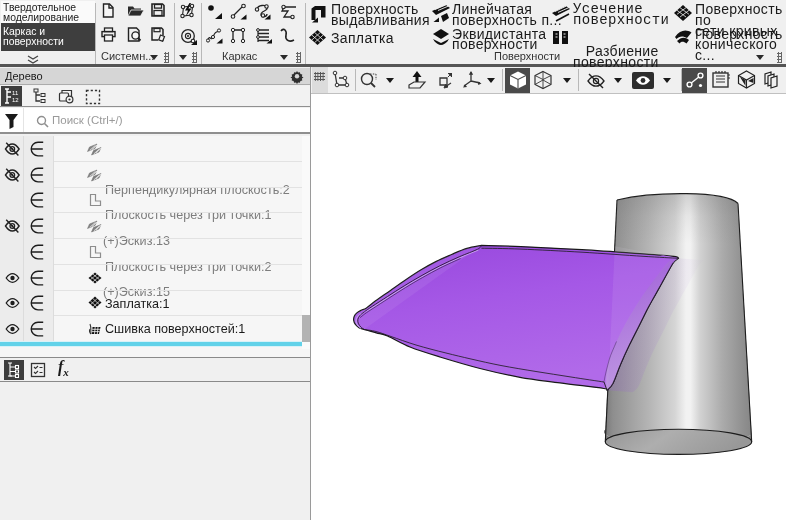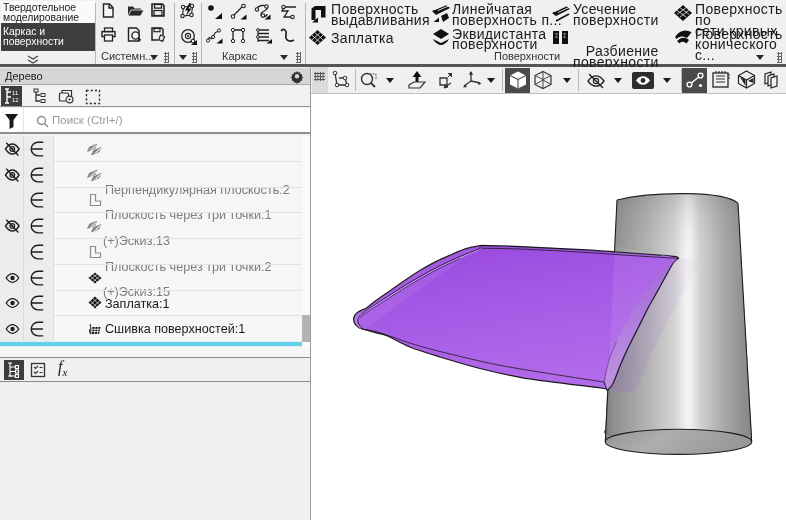--- a/index.html
+++ b/index.html
@@ -236,21 +236,21 @@
       </svg>
     <svg class="ic" style="left:673px;top:28px" width="20" height="19" viewBox="0 0 20 19">
       <path d="M2 9C7 2 13 1 18.5 4.5L14 10C10 7.5 6 8 3.5 11z" fill="#111"></path>
       <path d="M4 13c4-4 8-4.5 12-1l-2.5 3.5c-3-2.5-5.5-2-7 0z" fill="#111"></path>
       </svg>
 
     <div class="ribtext" style="left:331px;top:4px;">Поверхность<br>выдавливания</div>
     <div class="ribtext" style="left:331px;top:33px;">Заплатка</div>
     <div class="ribtext" style="left:452px;top:4px;">Линейчатая<br>поверхность п...</div>
     <div class="ribtext" style="left:452px;top:28.5px;">Эквидистанта<br>поверхности</div>
-    <div class="ribtext" style="left:573px;top:4px;">Усечение<br>поверхности</div>
+    <div class="ribtext" style="left:573px;top:4px;font-family:Liberation Mono, monospace;">Усечение<br>поверхности</div>
     <div class="ribtext" style="left:573px;top:46px;text-align:right;">Разбиение<br>поверхности</div>
     <div class="ribtext" style="left:695px;top:4px;">Поверхность по<br>сети кривых</div>
     <div class="ribtext" style="left:695px;top:28.5px;">Поверхность<br>конического с...</div>
   </div>
 
   <div class="abs lpanel">
     <div class="phead">Дерево
       <svg style="position:absolute;right:6px;top:2px" width="14" height="14" viewBox="0 0 14 14">
         <path d="M7 2.2l1 1.6 1.9-.4.5 1.9 1.9.5-.4 1.9 1.6 1-1.6 1 .4 1.9-1.9.5-.5 1.9-1.9-.4-1 1.6-1-1.6-1.9.4-.5-1.9-1.9-.5.4-1.9L.5 8.7l1.6-1-.4-1.9 1.9-.5.5-1.9 1.9.4z" fill="#2f2f2f" transform="translate(0,-1.2)"></path>
         <circle cx="7" cy="7.5" r="2.2" fill="#d6d6d6" transform="translate(0,-1.2)"></circle>
@@ -389,21 +389,21 @@
           </svg>
           <div class="ttext black">Сшивка поверхностей:1</div>
       </div>
     </div>
 
     <div style="position:absolute;left:0;top:274px;width:310px;height:6px;background:linear-gradient(#d8f2f8 0 1px, #62d2e9 1px 5px, #d8f2f8 5px);"></div>
 
     <div style="position:absolute;left:302px;top:69px;width:8px;height:213px;background:#fafafa;"></div>
     <div style="position:absolute;left:302px;top:248px;width:8px;height:27px;background:#b3b3b3;"></div>
 
-    <div style="position:absolute;left:0;top:290px;width:310px;height:25px;background:#f0f0f0;border-top:1px solid #8a8a8a;border-bottom:1px solid #8a8a8a;">
+    <div style="position:absolute;left:0;top:290px;width:310px;height:25px;background:#f0f0f0;border-top:1px solid #8a8a8a;border-bottom:1px solid #8a8a8a;font-weight:bold;">
       <div style="position:absolute;left:4px;top:2px;width:20px;height:20px;background:#3d3d3d;"></div>
       <svg style="position:absolute;left:7px;top:4px" width="15" height="16" viewBox="0 0 15 16">
         <path d="M3 1v13h5M3 5h5M3 9.5h5" stroke="#fff" stroke-width="1.1" fill="none"></path>
         <rect x="8.5" y="3.5" width="3" height="3" fill="none" stroke="#fff" stroke-width="1.1"></rect>
         <rect x="8.5" y="8" width="3" height="3" fill="none" stroke="#fff" stroke-width="1.1"></rect>
         <rect x="8.5" y="12.5" width="3" height="3" fill="none" stroke="#fff" stroke-width="1.1"></rect>
         <path d="M1 1h4M1 14h4" stroke="#fff" stroke-width="1.1"></path>
         </svg>
       <svg style="position:absolute;left:30px;top:4px" width="16" height="16" viewBox="0 0 16 16">
         <rect x="1.5" y="1.5" width="13" height="13" fill="none" stroke="#333" stroke-width="1.3"></rect>

